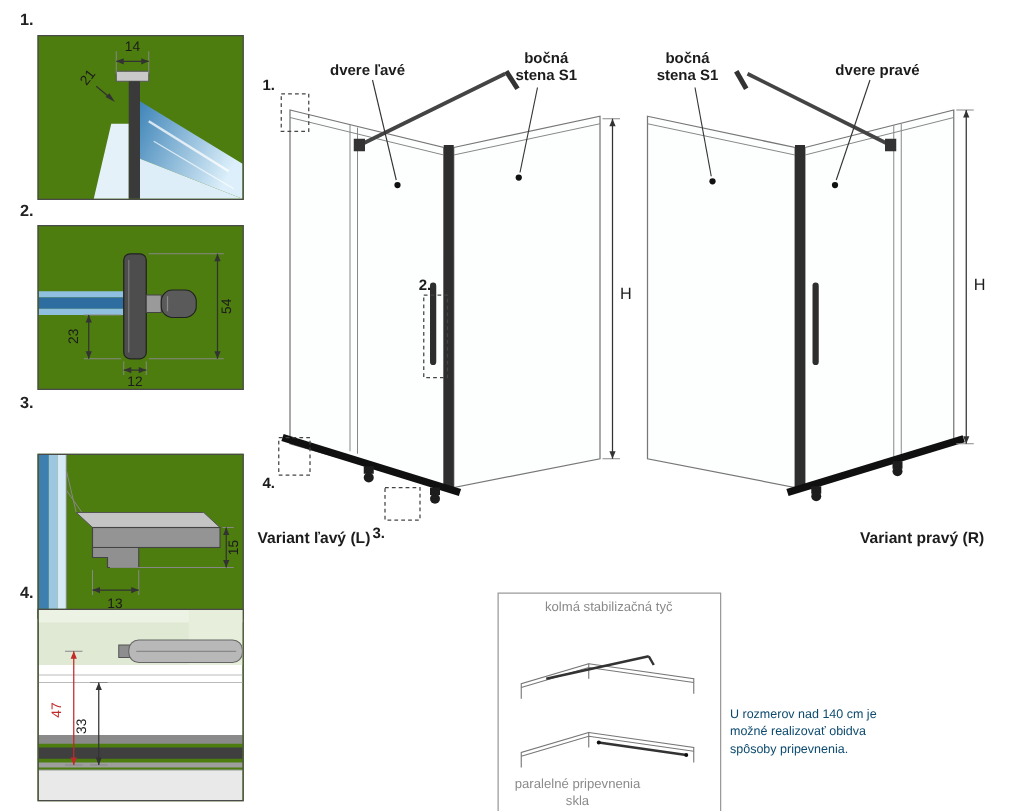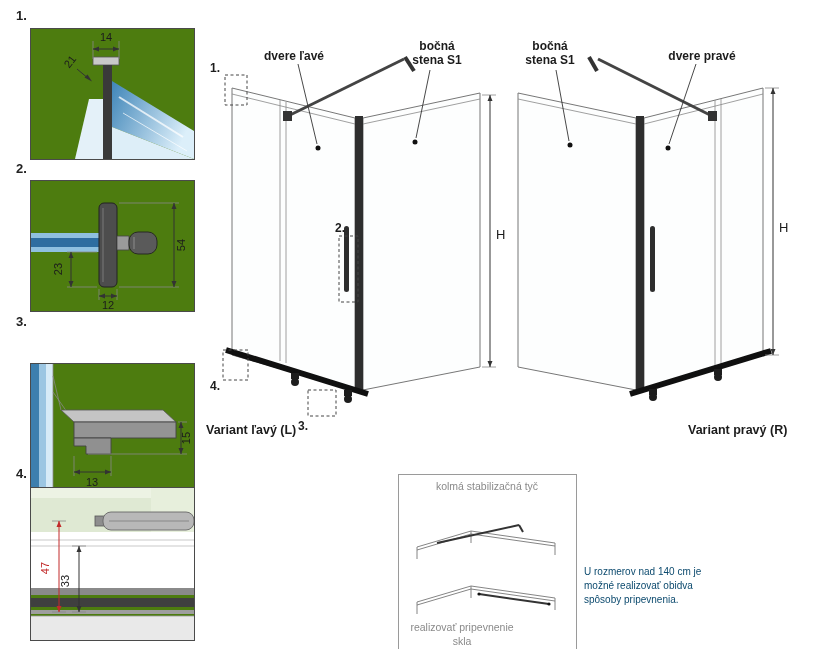--- a/index.html
+++ b/index.html
@@ -303,18 +303,18 @@
       </g>
       <g>
         <path class="skl" d="M18,107 L18,95 L72,79 L72,91"></path>
         <path class="skl" d="M72,79 L156,91 L156,103"></path>
         <path class="skl" d="M18,98 L72,82 L156,94"></path>
         <line class="skrod" x1="80" y1="87" x2="150" y2="97"></line>
         <circle class="dot" cx="80" cy="87" r="1.6"></circle>
         <circle class="dot" cx="150" cy="97" r="1.6"></circle>
       </g>
     </svg>
-    <div class="graylbl" style="left:8px;top:146px;width:110px;">realizovať pripevnenie skla</div>
+    <div class="graylbl" style="left:8px;top:146px;width:110px;">paralelné pripevnenia skla</div>
   </div>
 
   <div class="note" style="left:584px;top:565px;width:134px;">U rozmerov nad 140 cm je možné realizovať obidva spôsoby pripevnenia.</div>
 
 </div>
 
 </body></html>

